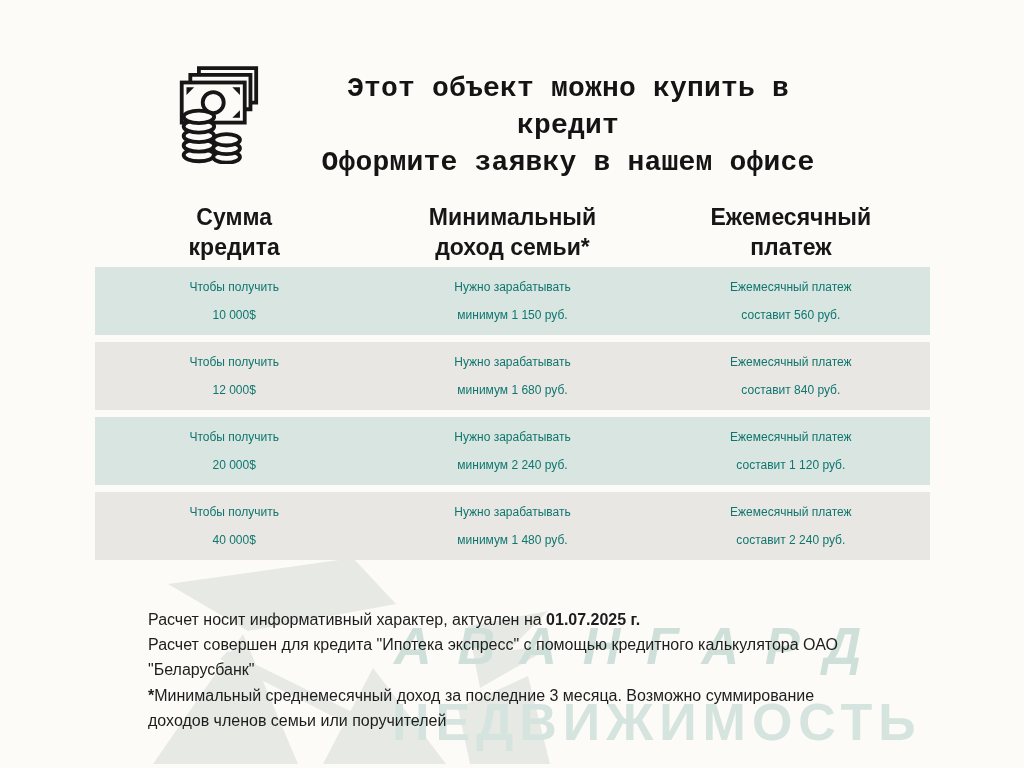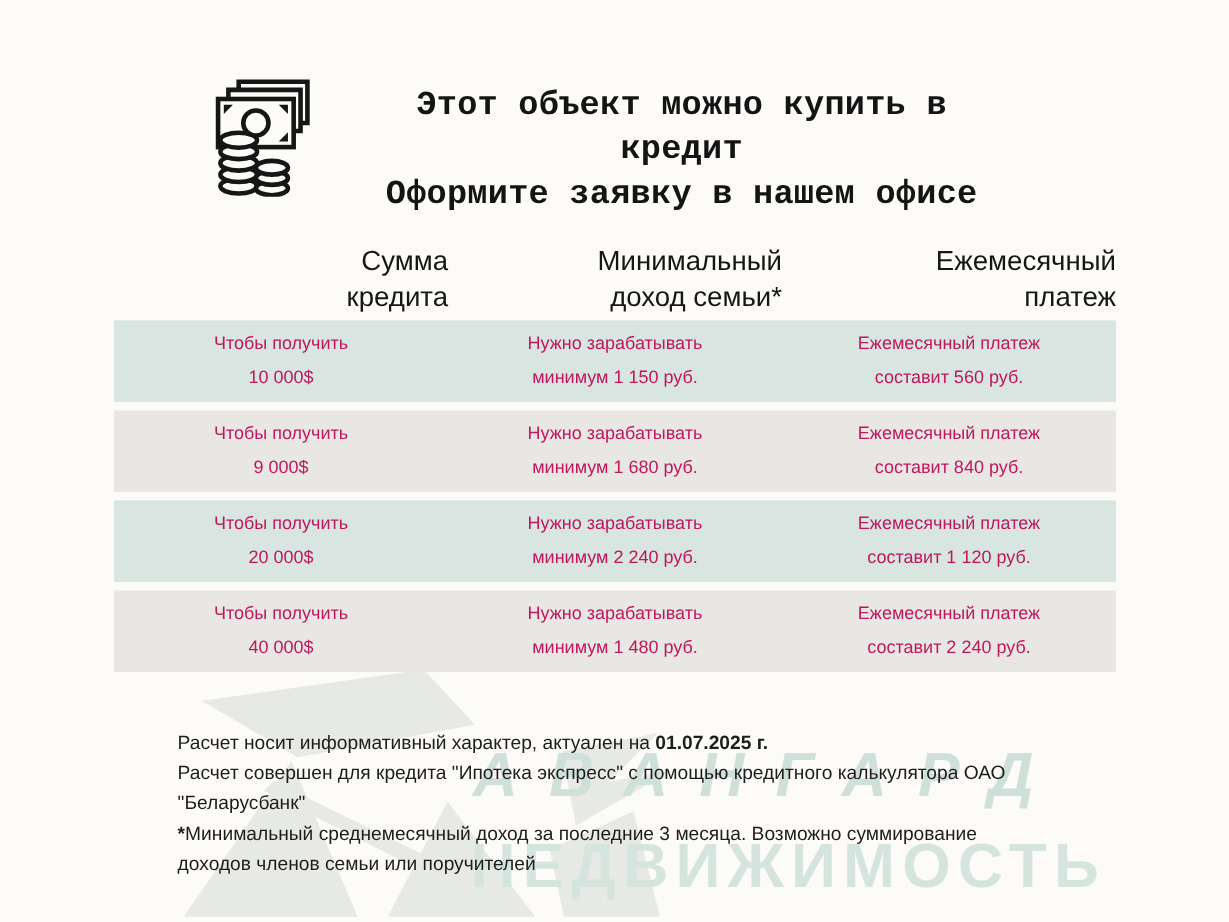--- a/index.html
+++ b/index.html
@@ -12,24 +12,24 @@
   body{background:var(--page-bg);font-family:"Liberation Sans",sans-serif;color:var(--text-primary);}
   .poster{position:relative;width:1024px;height:768px;overflow:hidden;background:var(--page-bg);}
 
   
   .money{position:absolute;left:176px;top:64px;width:84px;height:100px;}
   .titles{position:absolute;left:296px;top:70px;width:544px;text-align:center;
           font-size:28px;font-weight:700;line-height:37px;letter-spacing:.2px;color:#141414;font-family:Liberation Mono, monospace;}
 
   
   .credit-table{position:absolute;left:95px;top:202px;width:835px;z-index:2;}
-  .thead{display:grid;grid-template-columns:repeat(3,1fr);text-align:right;
-         font-size:23px;font-weight:400;line-height:30px;margin-bottom:5px;color:#161616;}
+  .thead{display:grid;grid-template-columns:repeat(3,1fr);text-align:center;
+         font-size:23px;font-weight:700;line-height:30px;margin-bottom:5px;color:#161616;}
   .trow{display:grid;grid-template-columns:repeat(3,1fr);align-content:center;
-        height:68px;margin-bottom:7px;text-align:center;font-size:15px;line-height:28px;color:#be185d;}
+        height:68px;margin-bottom:7px;text-align:center;font-size:12px;line-height:28px;color:#0f766e;}
   .trow.row-teal{background:var(--row-teal);}
   .trow.row-gray{background:var(--row-gray);}
 
   
   .wm-ship{position:absolute;left:128px;top:556px;width:512px;height:212px;z-index:0;}
   .wm-brand1{position:absolute;left:394px;top:616px;z-index:0;font-size:52px;font-weight:700;
              letter-spacing:26px;color:var(--watermark-text);white-space:nowrap;font-style:italic;}
   .wm-brand2{position:absolute;left:392px;top:692px;z-index:0;font-size:52px;font-weight:700;
              letter-spacing:6px;color:var(--watermark-text2);white-space:nowrap;}
 
@@ -112,21 +112,21 @@
       </div>
       <div class="td">
         <div>Ежемесячный платеж</div>
         <div>составит 560 руб.</div>
       </div>
     </div>
 
     <div class="trow row-gray">
       <div class="td">
         <div>Чтобы получить</div>
-        <div>9 000$</div>
+        <div>12 000$</div>
       </div>
       <div class="td">
         <div>Нужно зарабатывать</div>
         <div>минимум 1 680 руб.</div>
       </div>
       <div class="td">
         <div>Ежемесячный платеж</div>
         <div>составит 840 руб.</div>
       </div>
     </div>

